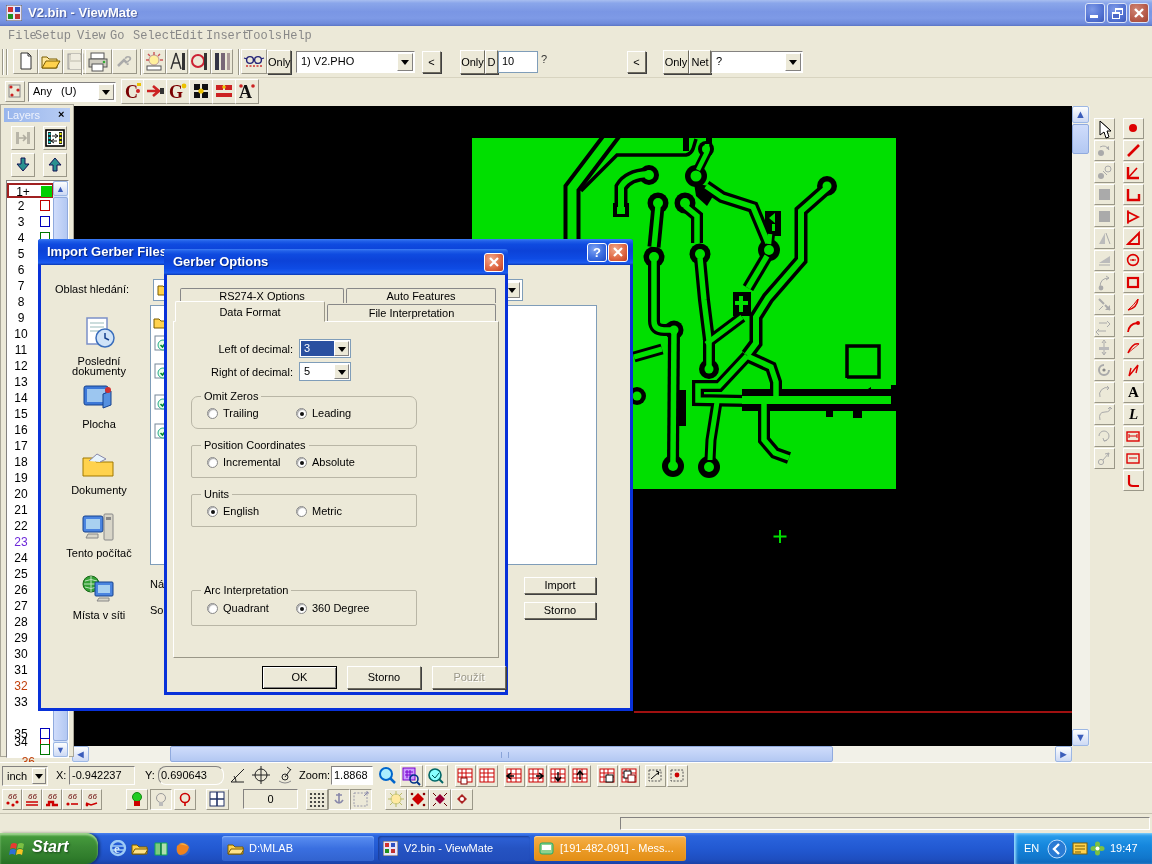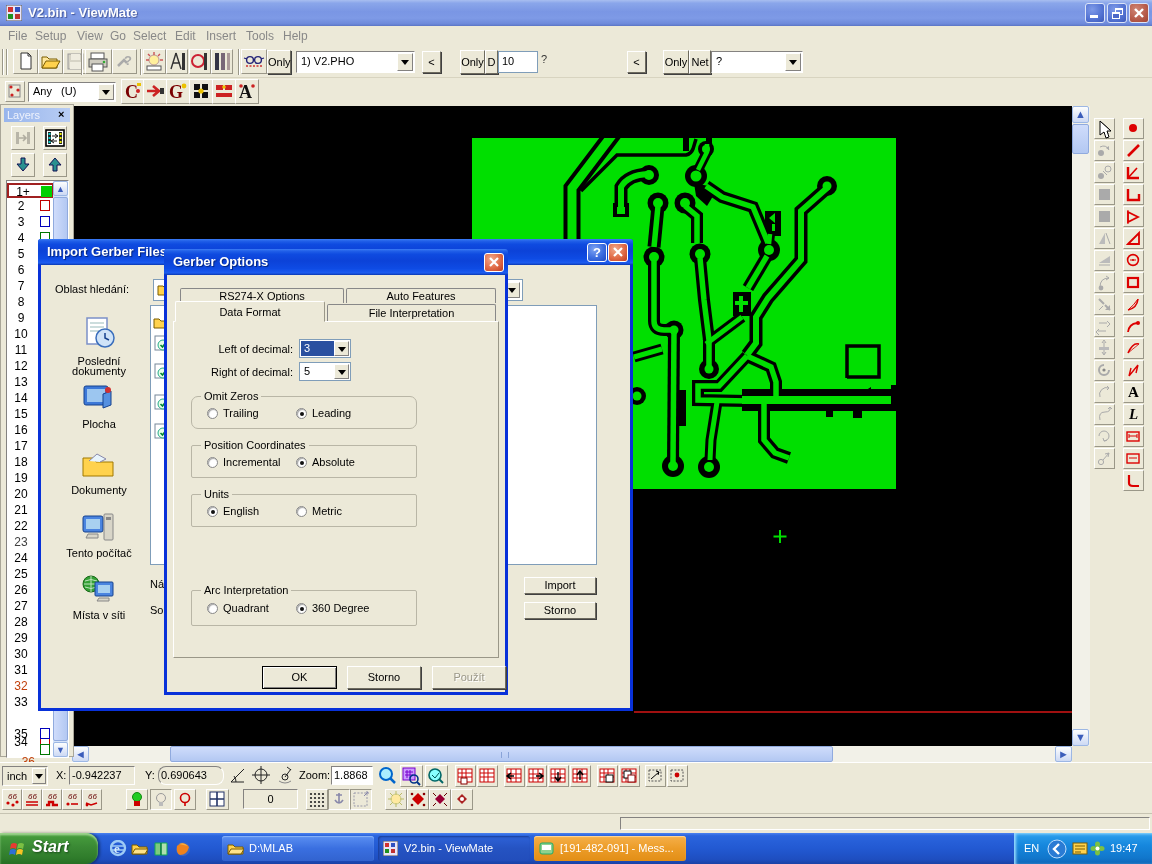--- a/index.html
+++ b/index.html
@@ -17,21 +17,21 @@
 .rl { position:absolute; color:#000; }
 .btn { position:absolute; background:#ece9d8; border:1px solid; border-color:#fff #6d6a5e #6d6a5e #fff; box-shadow:1px 1px 0 #404040; text-align:center; color:#000; }
 
 #titlebar { left:0; top:0; width:1152px; height:26px;
  background:linear-gradient(180deg,#a8bef0 0%,#8aa6ea 12%,#7a96e4 45%,#7e9ae6 70%,#6d89da 92%,#5a74c4 100%); }
 #titlebar .txt { position:absolute; left:28px; top:5px; color:#fdfdfd; font-size:13px; font-weight:bold; text-shadow:1px 1px 1px #44579a; }
 .capbtn { position:absolute; top:3px; width:20px; height:20px; border-radius:3px; border:1px solid #dbe4f8; color:#fff; }
 .capbtn.min, .capbtn.max { background:radial-gradient(circle at 35% 30%, #7e9ae8 0%, #5272d2 60%, #3c58b8 100%); }
 .capbtn.cls { background:radial-gradient(circle at 35% 30%, #cf8575 0%, #b65a49 60%, #9e4535 100%); }
 
-#menubar { left:0; top:26px; width:1152px; height:19px; background:#ece9d8; }
+#menubar { left:0; top:26px; width:1152px; height:19px; background:#ece9d8;font-family:Liberation Mono, monospace; }
 #menubar span { position:absolute; top:3px; color:#888; font-size:12px; }
 
 #tb1 { left:0; top:45px; width:1152px; height:33px; background:#ece9d8; border-bottom:1px solid #d8d4c0; }
 #tb2 { left:0; top:78px; width:1152px; height:28px; background:#ece9d8; }
 .tbtn { position:absolute; background:#ece9d8; border:1px solid; border-color:#fff #9a9788 #9a9788 #fff; }
 .sep { position:absolute; width:2px; border-left:1px solid #9a9788; border-right:1px solid #fff; }
 .combo { position:absolute; background:#fff; border:1px solid; border-color:#848280 #fff #fff #848280; }
 .combo .ar { position:absolute; right:1px; top:1px; bottom:1px; width:16px; background:#ece9d8; border:1px solid; border-color:#fff #848280 #848280 #fff; }
 .arrowdn { position:absolute; width:0; height:0; border:4px solid transparent; border-top:5px solid #000; }
 
@@ -599,21 +599,21 @@
         <div style="position:absolute;left:0;top:306px;width:44px;height:15px;font-size:12px;">
           <div style="position:absolute;left:0;top:0;width:28px;text-align:center;color:#000;">20</div>
         </div>
         <div style="position:absolute;left:0;top:322px;width:44px;height:15px;font-size:12px;">
           <div style="position:absolute;left:0;top:0;width:28px;text-align:center;color:#000;">21</div>
         </div>
         <div style="position:absolute;left:0;top:338px;width:44px;height:15px;font-size:12px;">
           <div style="position:absolute;left:0;top:0;width:28px;text-align:center;color:#000;">22</div>
         </div>
         <div style="position:absolute;left:0;top:354px;width:44px;height:15px;font-size:12px;">
-          <div style="position:absolute;left:0;top:0;width:28px;text-align:center;color:#404040;">23</div>
+          <div style="position:absolute;left:0;top:0;width:28px;text-align:center;color:#6d28d9;">23</div>
         </div>
         <div style="position:absolute;left:0;top:370px;width:44px;height:15px;font-size:12px;">
           <div style="position:absolute;left:0;top:0;width:28px;text-align:center;color:#000;">24</div>
         </div>
         <div style="position:absolute;left:0;top:386px;width:44px;height:15px;font-size:12px;">
           <div style="position:absolute;left:0;top:0;width:28px;text-align:center;color:#000;">25</div>
         </div>
         <div style="position:absolute;left:0;top:402px;width:44px;height:15px;font-size:12px;">
           <div style="position:absolute;left:0;top:0;width:28px;text-align:center;color:#000;">26</div>
         </div>

